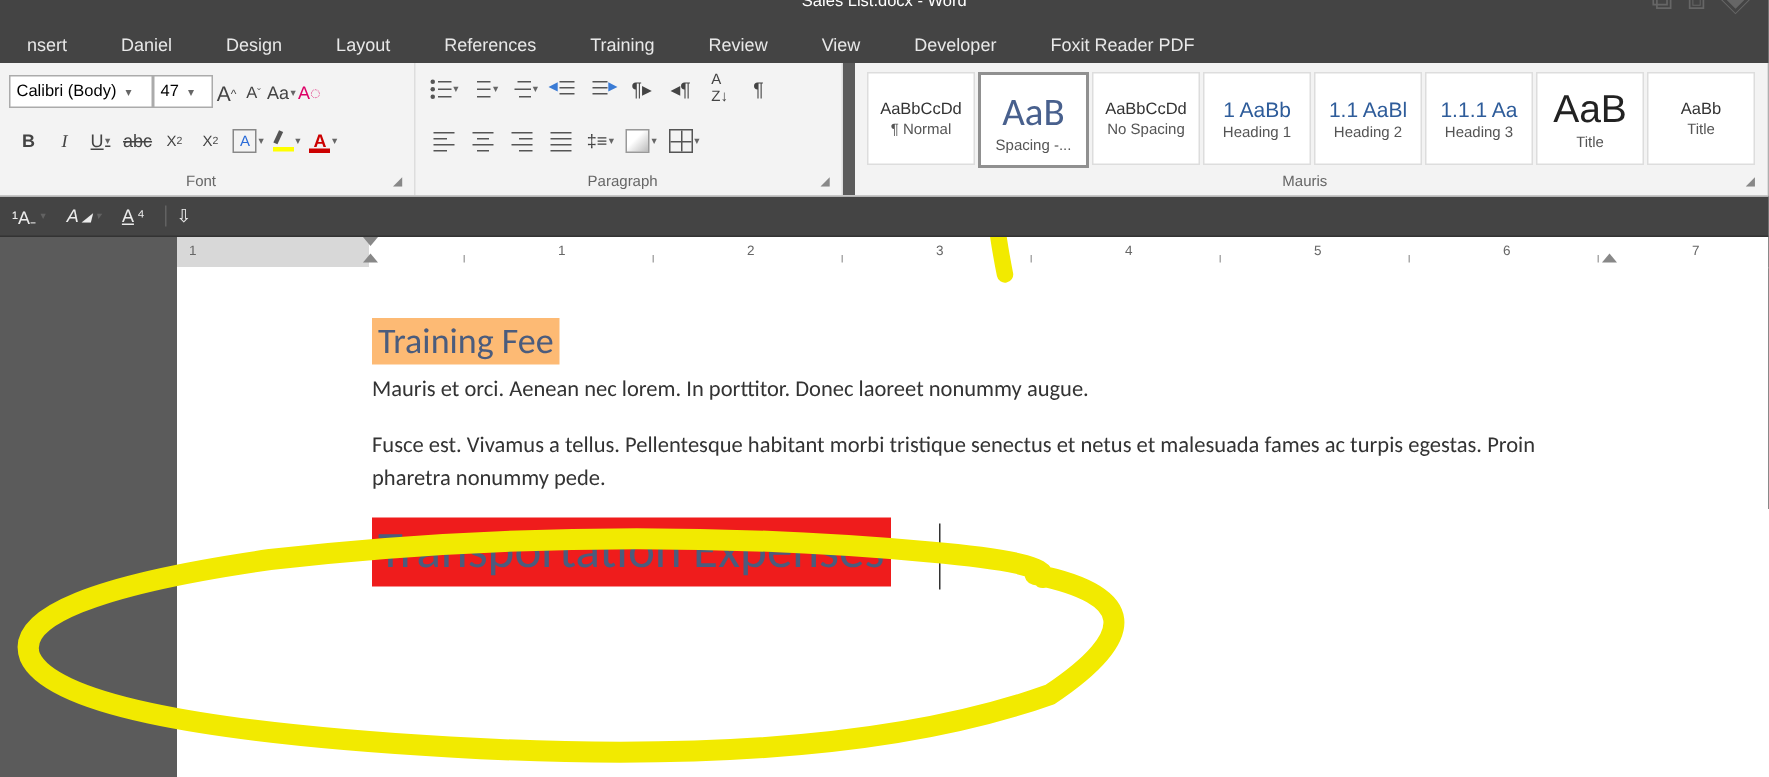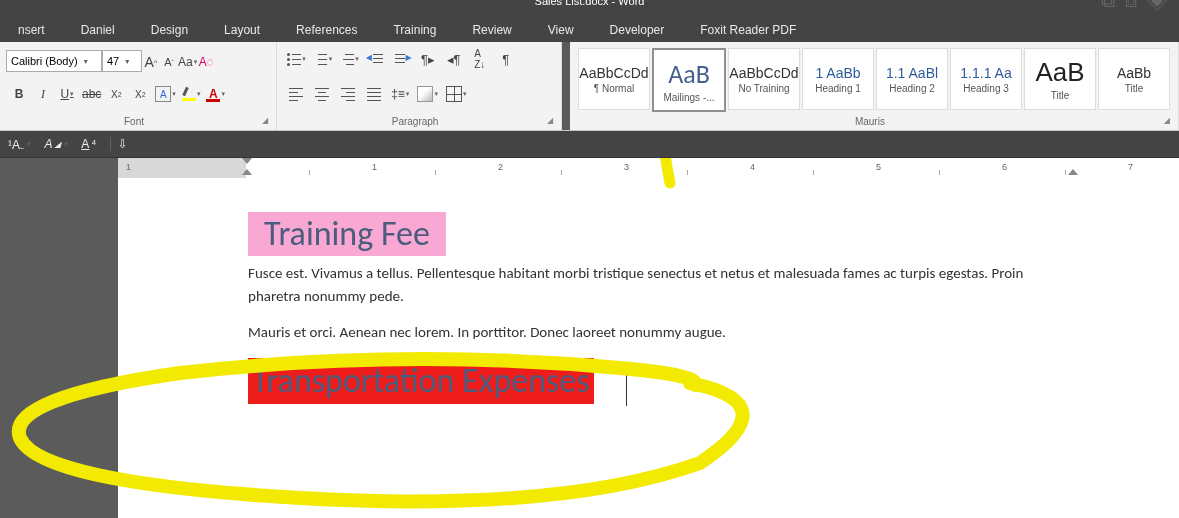--- a/index.html
+++ b/index.html
@@ -54,42 +54,42 @@
   .align{width:14px;height:12px;display:inline-block;position:relative}
   .align span{position:absolute;height:1px;background:#555}
   .sort{font-size:10px}
   .shade{width:14px;height:14px;display:inline-block;background:linear-gradient(135deg,#fff 40%,#bbb 100%);border:1px solid #999}
   .bord{width:14px;height:14px;display:inline-block;border:1px solid #555;position:relative}
   .bord::before{content:"";position:absolute;left:0;right:0;top:50%;height:1px;background:#555}
   .bord::after{content:"";position:absolute;top:0;bottom:0;left:50%;width:1px;background:#555}
   .styles-group{flex:1;display:flex;flex-direction:column}
   .styles-row{display:flex;gap:2px;padding:2px;flex-wrap:nowrap;overflow:hidden}
   .style-tile{width:70px;height:60px;border:1px solid #ddd;background:#fff;display:flex;flex-direction:column;align-items:center;justify-content:center;cursor:default}
-  .style-tile .prev{font-size:14px;color:#333}
+  .style-tile .prev{font-size:11px;color:#333}
   .style-tile .prev.big{font-size:26px;color:#48608d;font-family:Calibri,Arial,sans-serif}
   .style-tile .prev.title{font-size:26px;color:#222}
   .style-tile .prev.num{color:#2e5c9a;font-size:14px}
   .style-tile .prev.h4{color:#2e5c9a;font-style:italic;font-size:11px}
   .style-tile .lbl{font-size:10px;color:#555;margin-top:2px;white-space:nowrap;overflow:hidden;max-width:66px;text-align:center}
   .style-tile.selected{border:2px solid #909090;box-shadow:inset 0 0 0 1px #fff}
   .ribbon-sep{width:8px;background:#5b5b5b}
   .qat{height:26px;background:#444;display:flex;align-items:center;gap:14px;padding-left:8px;color:#fff;border-bottom:1px solid #333}
   .qat .q{font-size:12px;opacity:.9;display:flex;align-items:center;gap:2px}
   .doc-area{position:relative;background:#5b5b5b;height:362px;overflow:hidden}
   .ruler{height:20px;background:#fff;margin-left:118px;position:relative;font-size:9px;color:#666;border-bottom:1px solid #bbb}
   .ruler .mask{position:absolute;left:0;top:0;width:128px;height:20px;background:#d8d8d8}
   .ruler .tick{position:absolute;bottom:3px}
   .ruler .mid{border-left:1px solid #aaa;height:5px}
   .ruler .num{bottom:6px;font-size:9px}
   .ruler .indent{position:absolute;top:0}
   .ruler .indent.down{width:0;height:0;border-left:5px solid transparent;border-right:5px solid transparent;border-top:6px solid #888}
   .ruler .indent.up{width:0;height:0;border-left:5px solid transparent;border-right:5px solid transparent;border-bottom:6px solid #888;top:11px}
   .page{position:absolute;left:118px;top:20px;width:1061px;height:342px;background:#fff}
   .page .content{padding:34px 40px 0 130px;font-family:Calibri,"Segoe UI",Arial,sans-serif;color:#333}
-  .h-training{display:inline-block;background:#f9a8d4;color:#4b5c7d;font-size:34px;font-weight:500;font-family:Calibri,Arial;padding:0 16px;line-height:1.3}
+  .h-training{display:inline-block;background:#fdba74;color:#4b5c7d;font-size:24px;font-weight:500;font-family:Calibri,Arial;padding:0 4px;line-height:1.3}
   .body-p{font-size:15px;line-height:1.5;margin:6px 0 14px 0;max-width:830px}
   .h-transport{display:inline-block;background:#ef1c1c;color:#4b5c7d;font-size:34px;font-weight:500;padding:0 4px;line-height:1.35;position:relative}
   .h-transport .cursor{position:absolute;top:4px;width:1px;height:44px;background:#333;left:378px}
   .annot{position:absolute;pointer-events:none}
   .left-gutter{position:absolute;left:0;top:20px;width:118px;height:342px;background:#5b5b5b}
   .pilcrow{font-size:13px}
   .lightbulb-icon{width:11px;height:11px;border:1px solid #ccc;border-radius:50%;position:relative;display:inline-block}
   .lightbulb-icon::after{content:"";position:absolute;left:3px;bottom:-3px;width:3px;height:3px;background:#ccc}
 </style>
 </head>
@@ -246,25 +246,25 @@
   <div class="ribbon-sep"></div>
 
   <div class="group styles-group">
     <div class="styles-row" id="styles-row">
         <div class="style-tile">
           <div class="prev ">AaBbCcDd</div>
           <div class="lbl">¶ Normal</div>
         </div>
         <div class="style-tile selected">
           <div class="prev big">AaB</div>
-          <div class="lbl">Mailings -...</div>
+          <div class="lbl">Spacing -...</div>
         </div>
         <div class="style-tile">
           <div class="prev ">AaBbCcDd</div>
-          <div class="lbl">No Training</div>
+          <div class="lbl">No Spacing</div>
         </div>
         <div class="style-tile">
           <div class="prev num">1  AaBb</div>
           <div class="lbl">Heading 1</div>
         </div>
         <div class="style-tile">
           <div class="prev num">1.1  AaBl</div>
           <div class="lbl">Heading 2</div>
         </div>
         <div class="style-tile">
@@ -310,22 +310,22 @@
       <span class="tick mid" style="left:317px"></span>
       <span class="tick mid" style="left:443px"></span>
       <span class="tick mid" style="left:569px"></span>
       <span class="tick mid" style="left:695px"></span>
       <span class="tick mid" style="left:821px"></span>
       <span class="tick mid" style="left:947px"></span>
   </div>
   <div class="page">
     <div class="content">
       <span class="h-training">Training Fee</span>
+      <p class="body-p">Mauris et orci. Aenean nec lorem. In porttitor. Donec laoreet nonummy augue.</p>
       <p class="body-p">Fusce est. Vivamus a tellus. Pellentesque habitant morbi tristique senectus et netus et malesuada fames ac turpis egestas. Proin pharetra nonummy pede.</p>
-      <p class="body-p">Mauris et orci. Aenean nec lorem. In porttitor. Donec laoreet nonummy augue.</p>
       <span class="h-transport"><span>Transportation Expenses</span><span class="cursor"></span></span>
     </div>
   </div>
 
   <svg class="annot" style="left:530px;top:-130px" width="200" height="200">
     <path d="M140 30 Q125 35 130 80 Q133 120 140 155" stroke="#f2ea00" stroke-width="11" fill="none" stroke-linecap="round"></path>
     <path d="M140 30 L118 58 M140 30 L160 50" stroke="#f2ea00" stroke-width="11" fill="none" stroke-linecap="round"></path>
   </svg>
   <svg class="annot" style="left:0px;top:185px" width="840" height="200">
     <path d="M690 40 Q790 60 700 120 Q560 170 300 155 Q40 140 20 95 Q5 55 180 30 Q400 5 620 25 Q700 32 695 42" stroke="#f2ea00" stroke-width="14" fill="none" stroke-linecap="round"></path>

